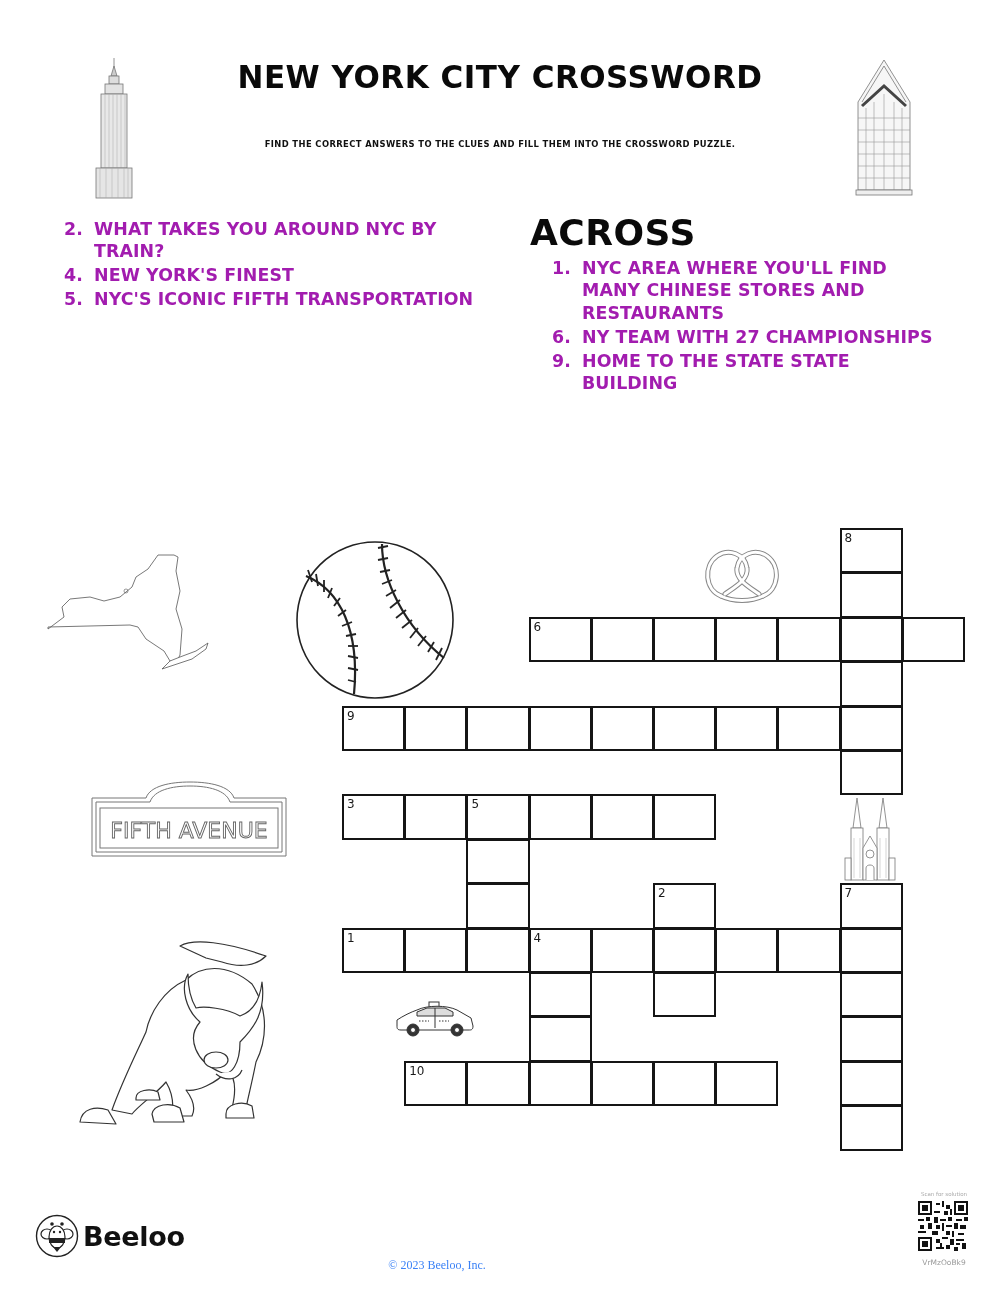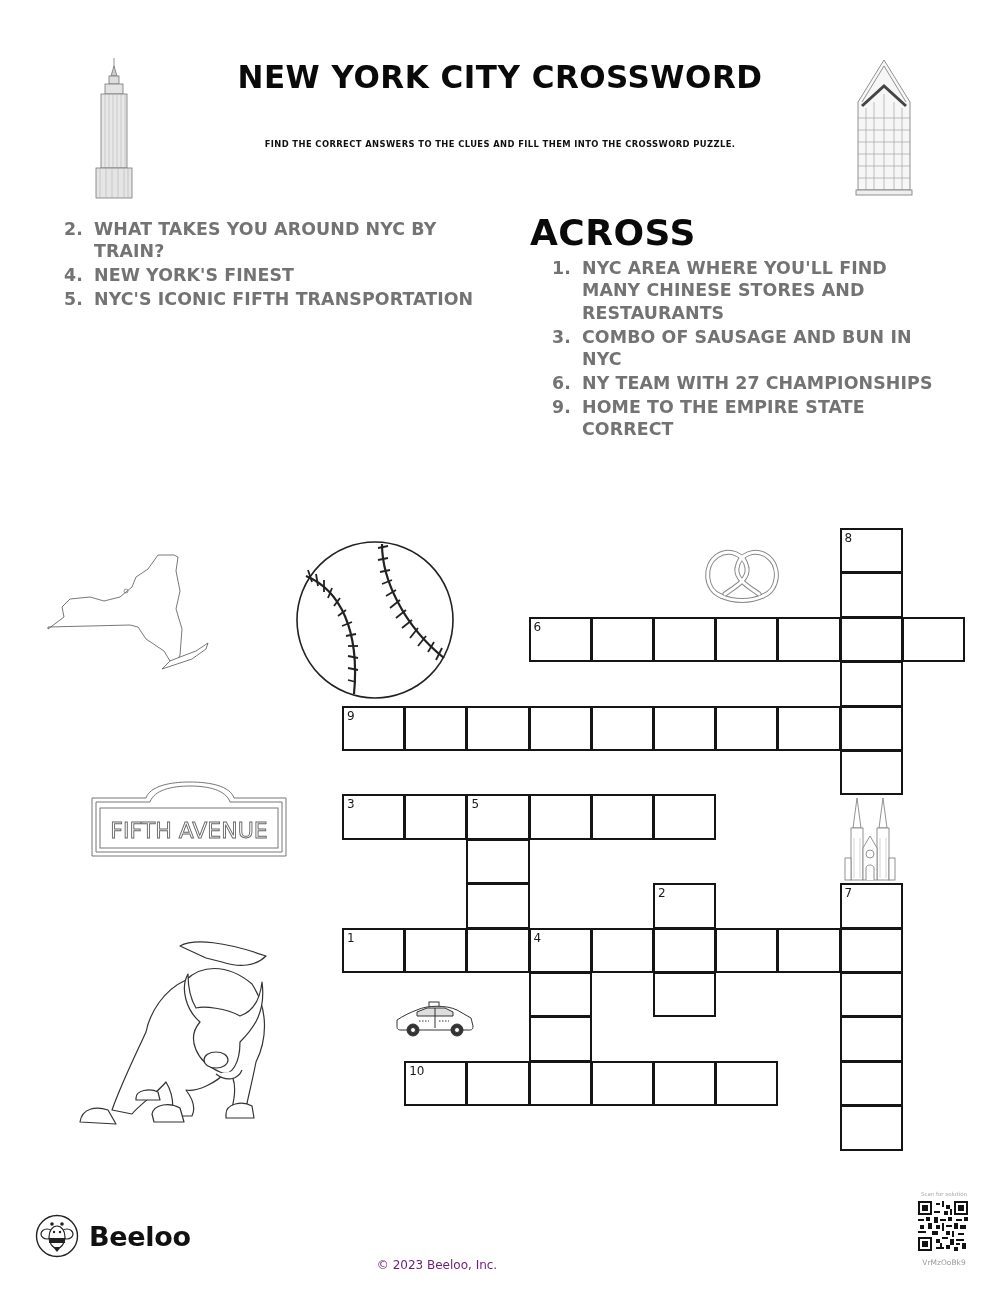--- a/index.html
+++ b/index.html
@@ -17,37 +17,37 @@
     left: 0; width: 1000px; top: 139px; text-align: center;
     font-weight: 700; font-size: 8.4px; letter-spacing: 0.4px; color: #111;
   }
 
   .clue-heading {
     font-weight: 900; font-size: 36px; letter-spacing: 0.5px; color: #0a0a0a;
   }
   .clue-list { list-style: none; }
   .clue-list li {
     font-weight: 800; font-size: 17.4px; line-height: 22.4px; letter-spacing: 0.1px;
-    padding-left: 30px; text-indent: -30px; color: #737373; margin-bottom: 1.5px;
+    padding-left: 30px; text-indent: -30px; color: #a21caf; margin-bottom: 1.5px;
   }
   .clue-list li .num { display: inline-block; width: 30px; text-indent: 0; }
 
   
   .cell {
     position: absolute; width: 63.2px; height: 45.4px;
     border: 2px solid #151515; background: #fff;
   }
   .cell .cnum {
     position: absolute; left: 3px; top: 1px; font-size: 12px; font-weight: 400;
     font-family: "DejaVu Sans", sans-serif; color: #1a1a1a; line-height: 14px;
   }
 
-  .footer-logo { left: 35px; top: 1214px; display: flex; align-items: center; gap: 10px; }
+  .footer-logo { left: 35px; top: 1214px; display: flex; align-items: center; gap: 4px; }
   .footer-logo .brand { font-family: "DejaVu Sans", sans-serif; font-weight: 700; font-size: 27px; color: #111; letter-spacing: -0.3px; }
-  .copyright { left: 0; width: 874px; top: 1258px; text-align: center; font-size: 12px; color: #701a75; }
+  .copyright { left: 0; width: 874px; top: 1258px; text-align: center; font-size: 12px; color: #3b82f6; font-family: Liberation Serif, serif; }
   .qr-label { left: 905px; top: 1191px; width: 78px; text-align: center; font-size: 5.5px; color: #aaa; }
   .qr-code-text { left: 905px; top: 1258px; width: 78px; text-align: center; font-size: 7.5px; color: #999; }
 </style>
 </head>
 <body>
 
 <div class="abs title">NEW YORK CITY CROSSWORD</div>
 <div class="abs subtitle">FIND THE CORRECT ANSWERS TO THE CLUES AND FILL THEM INTO THE CROSSWORD PUZZLE.</div>
 
 <svg class="abs" style="left:92px;top:58px;" width="44" height="142" viewBox="0 0 44 142">
@@ -104,23 +104,22 @@
     <li><span class="num">2.</span><span>WHAT TAKES YOU AROUND NYC BY TRAIN?</span></li>
     <li><span class="num">4.</span><span>NEW YORK'S FINEST</span></li>
     <li><span class="num">5.</span><span>NYC'S ICONIC FIFTH TRANSPORTATION</span></li>
   </ul>
 </div>
 
 <div class="abs" style="left:530px;top:212px;">
   <div class="clue-heading">ACROSS</div>
   <ul class="clue-list" style="margin-top:4px;width:390px;margin-left:22px;">
     <li><span class="num">1.</span><span>NYC AREA WHERE YOU'LL FIND MANY CHINESE STORES AND RESTAURANTS</span></li>
-    <li><span class="num">3.</span><span>COMBO OF SAUSAGE AND BUN IN NYC</span></li>
     <li><span class="num">6.</span><span>NY TEAM WITH 27 CHAMPIONSHIPS</span></li>
-    <li><span class="num">9.</span><span>HOME TO THE EMPIRE STATE CORRECT</span></li>
+    <li><span class="num">9.</span><span>HOME TO THE STATE STATE BUILDING</span></li>
   </ul>
 </div>
 
 <svg class="abs" style="left:46px;top:551px;" width="164" height="132" viewBox="0 0 164 132">
   <path d="M2 78 L18 66 L16 56 L24 48 L44 46 L58 50 L74 46 L86 36 L90 26 L102 18 L112 4 L128 4 L132 6 L130 20 L134 40 L130 58 L136 78 L134 104 L130 112 L124 110 L118 100 L100 88 L92 76 L84 74 L2 76 Z" fill="#fff" stroke="#555" stroke-width="0.8"></path>
   <path d="M124 110 L134 106 L150 100 L162 92 L160 98 L146 108 L128 114 L116 118 L122 112 Z" fill="#fff" stroke="#555" stroke-width="0.8"></path>
   <circle cx="80" cy="40" r="2" fill="none" stroke="#555" stroke-width="0.6"></circle>
 </svg>
 
 <svg class="abs" style="left:294px;top:540px;" width="162" height="160" viewBox="0 0 162 160">

